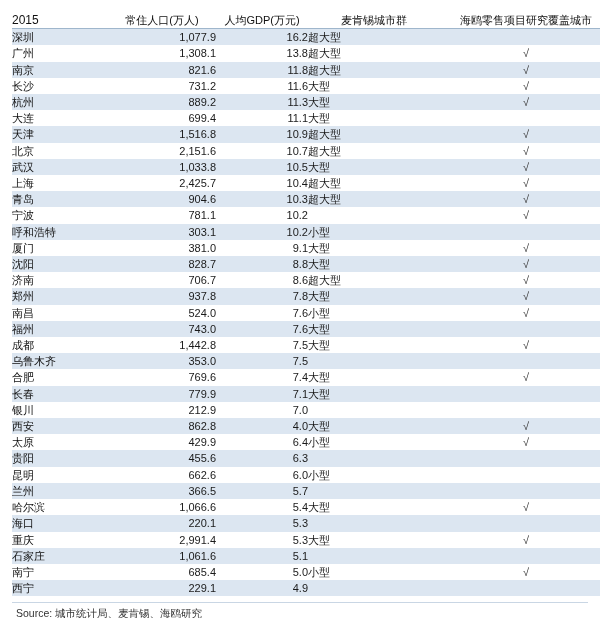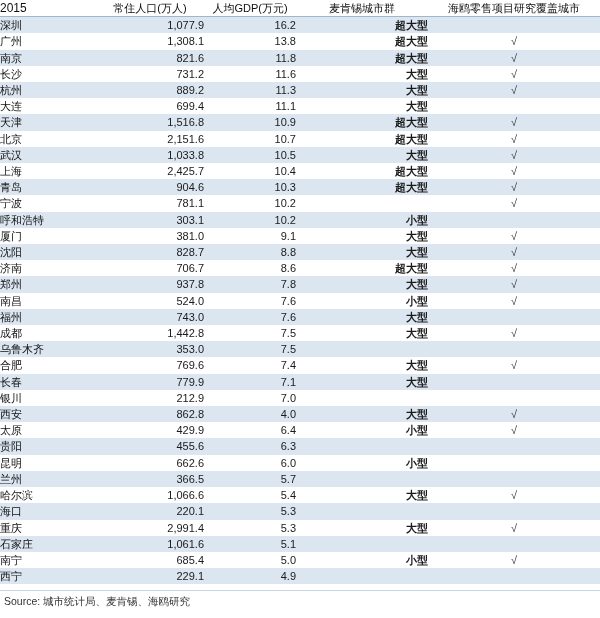--- a/index.html
+++ b/index.html
@@ -12,21 +12,21 @@
     height: 618px;
     font-family: "Liberation Sans", "DejaVu Sans", sans-serif;
     color: #1a1a1a;
     overflow: hidden;
   }
   .sheet {
     position: relative;
     width: 600px;
     height: 618px;
     box-sizing: border-box;
-    padding: 0;
+    padding: 12px;
   }
   table.data {
     width: 600px;
     border-collapse: collapse;
     table-layout: fixed;
     font-size: 11px;
   }
   table.data th, table.data td {
     padding: 0;
     height: 16.2px;
@@ -52,21 +52,21 @@
   }
   th.h-year   { text-align: left;  padding-left: 4px; font-size: 12px; }
   th.h-pop    { text-align: center; }
   th.h-gdp    { text-align: center; }
   th.h-group  { text-align: center; }
   th.h-cover  { text-align: center; }
 
   td.city  { text-align: left;  padding-left: 4px; color: #111; }
   td.pop   { text-align: right; padding-right: 16px; }
   td.gdp   { text-align: right; padding-right: 30px; }
-  td.group { text-align: right; font-weight: bold; }
+  td.group { text-align: left; }
   td.cover { text-align: center; color: #333; }
 
   tbody tr.alt td { background: #dce6f1; }
   tbody tr.norm td { background: #ffffff; }
 
   .footer {
     margin-top: 6px;
     padding-left: 4px;
     font-size: 10.5px;
     color: #333;

